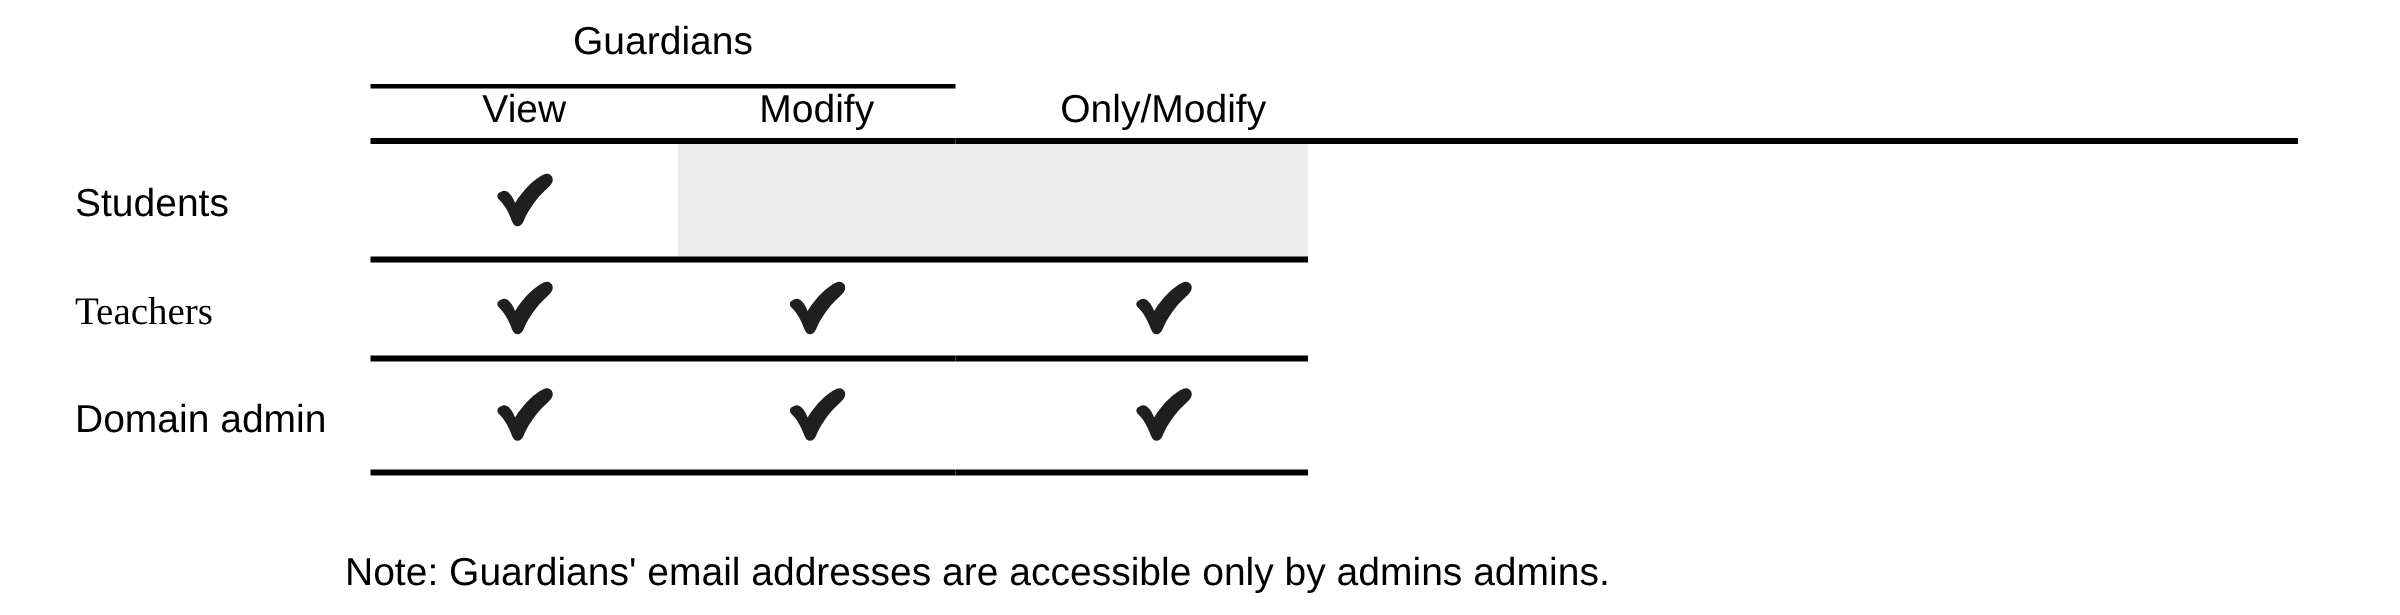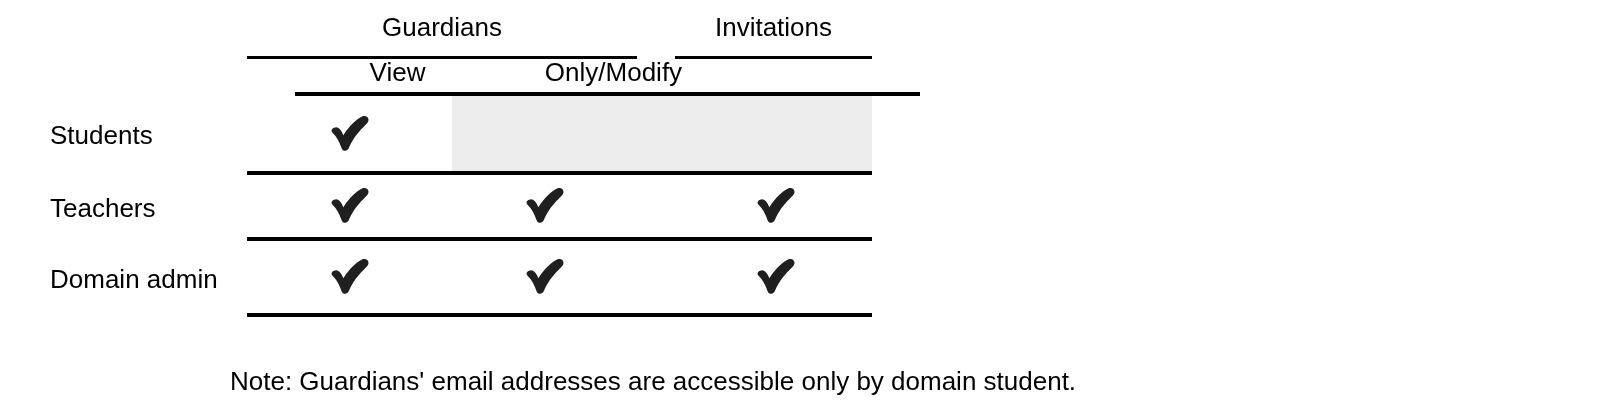--- a/index.html
+++ b/index.html
@@ -31,55 +31,55 @@
   .group-span{
     justify-content:center;
     align-items:flex-end;
     border-bottom:3px solid var(--line);
     padding-bottom:14px;
     line-height:30px;
   }
   .span-guardians{grid-column:2/4;}
   .span-invitations{grid-column:4/5;margin-left:38px;}
   
-  .head-sub{height:43px;margin-left:48px;}
+  .head-sub{height:43px;}
   .b{border-bottom:4px solid var(--line);}
   .c-center{justify-content:center;}
   .c4{padding-left:42px;}
   
   .r1{height:79px;}
-  .r2{height:66px;}
+  .r2{height:66px;font-family:Liberation Serif, serif;}
   .r3{height:76px;}
   .c-label{padding-left:50px;}
   .shaded{grid-column:3/5;background:var(--shaded-cell);}
   .c-note{line-height:31px;padding-right:12px;}
   .check{display:block;color:var(--check);}
   .check path{fill:currentColor;}
   .footnote{margin:49px 0 0 230px;line-height:30px;}
 </style>
 </head>
 <body>
 
 <div class="tbl">
 
   <div class="trow head-group">
     <div class="cell"></div>
     <div class="cell group-span span-guardians">
       <span>Guardians</span>
     </div>
-    <div class="cell group-span span-invitations">
-      <span>Invitations</span>
-    </div>
     <div class="cell"></div>
   </div>
 
   <div class="trow head-sub">
     <div class="cell"></div>
     <div class="cell b c-center">
       <span>View</span>
+    </div>
+    <div class="cell b c-center">
+      <span>Modify</span>
     </div>
     <div class="cell b c-center c4">
       <span>Only/Modify</span>
     </div>
     <div class="cell b"></div>
   </div>
 
   <div class="trow r1">
     <div class="cell c-label">Students</div>
     <div class="cell b c-center">
@@ -123,13 +123,13 @@
     </div>
     <div class="cell b c-center c4">
       <svg class="check" width="42" height="38" viewBox="0 0 40 36" aria-hidden="true">
         <path d="M4.8 12.1 C7.8 10.2 11.3 12.9 13.7 19.2 C19.3 10.4 26.3 3.8 31.9 1.2 C35.3 -0.4 38.7 2.5 37.3 6.1 C36.5 8.0 34.6 9.6 32.4 11.7 C27.8 16.1 22.5 22.8 19.1 30.9 C17.4 35.0 13.3 35.2 11.8 31.0 C10.0 26.1 7.4 20.7 3.8 17.3 C1.5 15.1 2.3 13.1 4.8 12.1 Z"></path>
       </svg>
     </div>
   </div>
 
 </div>
 
-<div class="footnote">Note: Guardians' email addresses are accessible only by domain student.</div>
+<div class="footnote">Note: Guardians' email addresses are accessible only by admins admins.</div>
 
 </body></html>

